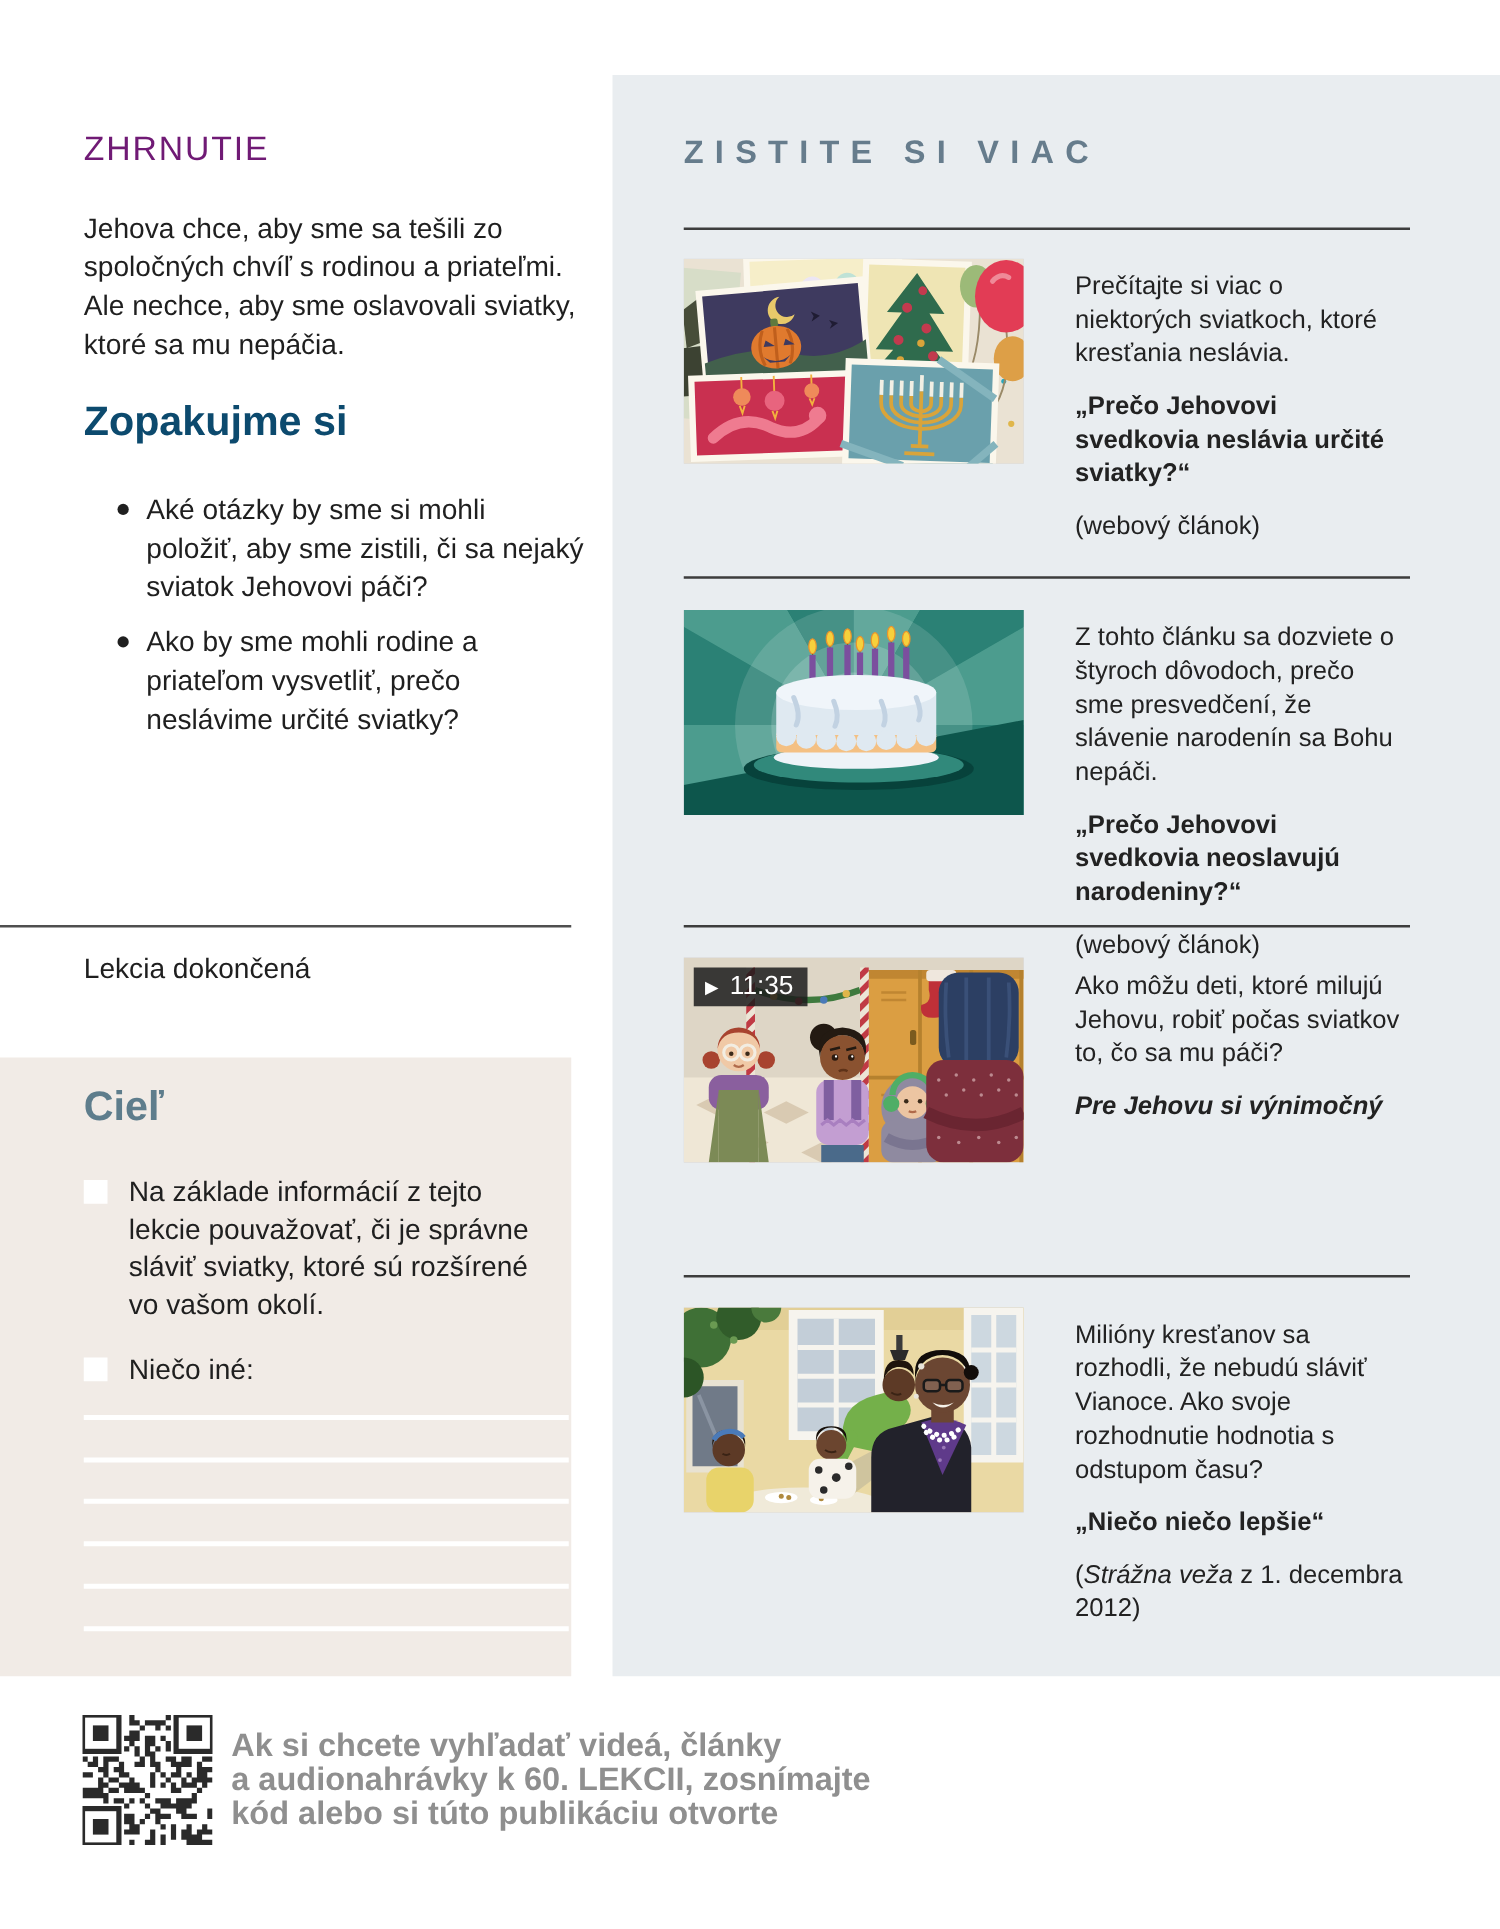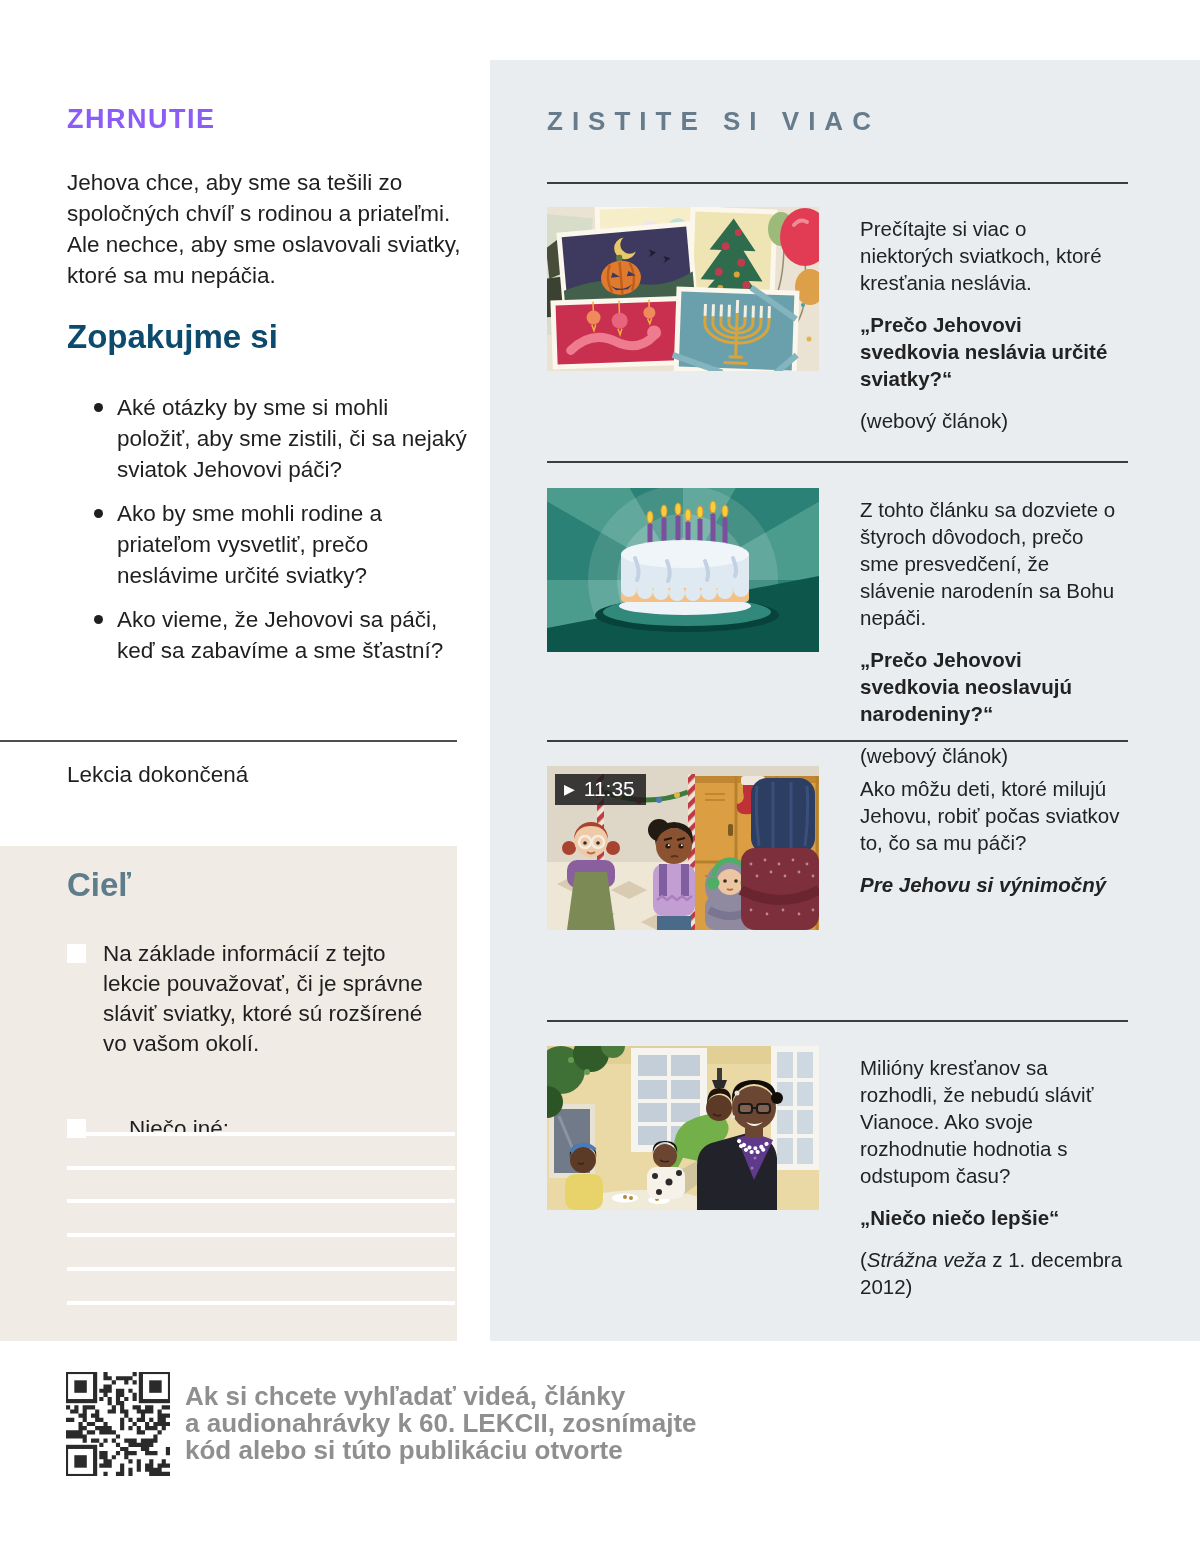--- a/index.html
+++ b/index.html
@@ -3,21 +3,21 @@
 <meta charset="utf-8">
 <style>
   html,body{margin:0;padding:0;}
   body{
     width:1200px;height:1543px;position:relative;background:#ffffff;
     font-family:"Liberation Sans",sans-serif;color:#1f1f1f;overflow:hidden;
   }
   .abs{position:absolute;}
 
   
-  #summary-title{left:67px;top:104px;font-size:27px;font-weight:bold;color:#8b5cf6;letter-spacing:1.5px;}
+  #summary-title{left:67px;top:104px;font-size:27px;font-weight:normal;color:#701a75;letter-spacing:1.5px;}
   #summary-text{left:67px;top:167px;width:398px;font-size:22.5px;line-height:31px;}
   #review-title{left:67px;top:318px;font-size:33px;font-weight:bold;color:#0c4a6e;}
   #review-list{left:67px;top:392px;width:400px;margin:0;padding:0;list-style:none;}
   #review-list li{position:relative;padding-left:50px;font-size:22.5px;line-height:31px;margin-bottom:13px;}
   #review-list li::before{content:"";position:absolute;left:27px;top:11px;width:9px;height:9px;border-radius:50%;background:#1f1f1f;}
   #left-divider{left:0;top:740px;width:457px;height:2px;background:#4f4f4f;}
   #lesson-done{left:67px;top:762px;font-size:22.5px;}
   #goal-box{left:0;top:846px;width:457px;height:495px;background:#f1ebe6;}
   #goal-title{left:67px;top:866px;font-size:33px;font-weight:bold;color:#5e7d8c;}
   .goal-item{position:absolute;left:67px;display:flex;align-items:flex-start;width:360px;}
@@ -47,32 +47,31 @@
 </style>
 </head>
 <body>
 
 <div class="abs" id="summary-title">ZHRNUTIE</div>
 <div class="abs" id="summary-text">Jehova chce, aby sme sa tešili zo spoločných chvíľ s rodinou a priateľmi. Ale nechce, aby sme oslavovali sviatky, ktoré sa mu nepáčia.</div>
 <div class="abs" id="review-title">Zopakujme si</div>
 <ul class="abs" id="review-list">
   <li>Aké otázky by sme si mohli položiť, aby sme zistili, či sa nejaký sviatok Jehovovi páči?</li>
   <li>Ako by sme mohli rodine a priateľom vysvetliť, prečo neslávime určité sviatky?</li>
-  <li>Ako vieme, že Jehovovi sa páči, keď sa zabavíme a sme šťastní?</li>
 </ul>
 <div class="abs" id="left-divider"></div>
 <div class="abs" id="lesson-done">Lekcia dokončená</div>
 
 <div class="abs" id="goal-box"></div>
 <div class="abs" id="goal-title">Cieľ</div>
 <div class="goal-item" style="top:939px;">
   <span class="goal-cb"></span>
   <span class="goal-text">Na základe informácií z tejto lekcie pouvažovať, či je správne sláviť sviatky, ktoré sú rozšírené vo vašom okolí.</span>
 </div>
-<div class="goal-item" style="top:1114px;gap:26px;">
+<div class="goal-item" style="top:1081px;">
   <span class="goal-cb"></span>
   <span class="goal-text">Niečo iné:</span>
 </div>
 <div class="write-line" style="top:1132px;"></div>
 <div class="write-line" style="top:1166px;"></div>
 <div class="write-line" style="top:1199px;"></div>
 <div class="write-line" style="top:1233px;"></div>
 <div class="write-line" style="top:1267px;"></div>
 <div class="write-line" style="top:1301px;"></div>
 

